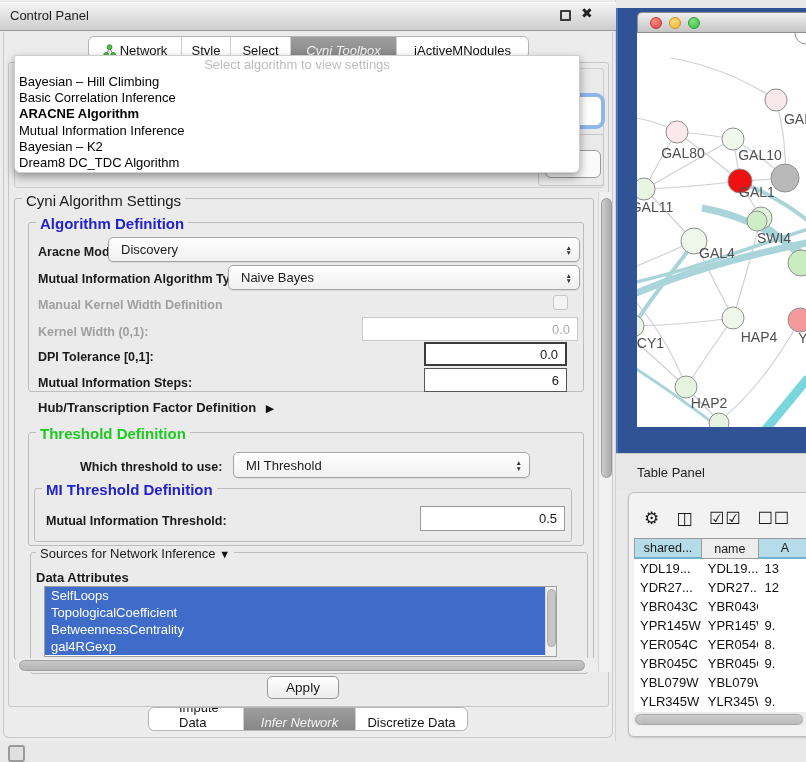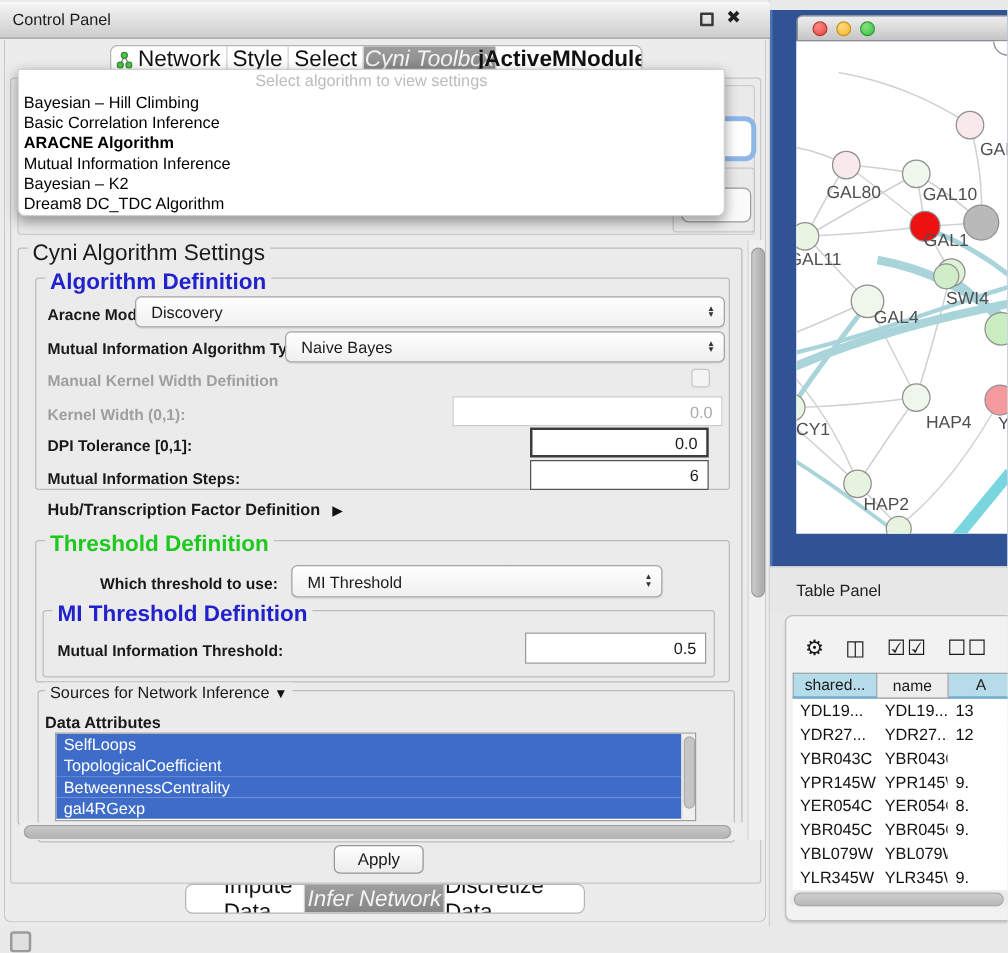--- a/index.html
+++ b/index.html
@@ -15,22 +15,22 @@
   #cp-title { left:10px; top:8px; font-size:13px; color:#1c1c1c; }
   #cp-restore { left:560px; top:10px; width:11px; height:11px; border:2px solid #3a3a3a; border-radius:1px; }
   #cp-close { left:581px; top:5px; font-size:14px; font-weight:bold; color:#222; }
 
   #cp-outer { left:3px; top:32px; width:610px; height:706px; background:#ececec;
     border:1px solid #c9c9c9; border-top:none; border-radius:0 0 6px 6px; }
 
   
   #top-tabs { left:88px; top:36px; height:23px; display:flex; background:#fff;
     border:1px solid #b5b5b5; border-radius:6px; overflow:hidden; }
-  .seg { display:flex; align-items:center; justify-content:center; gap:4px;
-    font-size:18px; color:#111; border-left:1px solid #cfcfcf; height:100%; }
+  .seg { display:flex; align-items:flex-end; justify-content:center; gap:4px;
+    font-size:13px; color:#111; border-left:1px solid #cfcfcf; height:100%; }
   .seg:first-child { border-left:none; }
   .seg.sel { background:linear-gradient(#9e9e9e,#868686); color:#f4f4f4;font-style:italic; }
 
   
   #content { left:8px; top:62px; width:601px; height:645px; background:#ebebeb;
     border:1px solid #c6c6c6; border-radius:3px; }
   #top-inner { left:14px; top:68px; width:590px; height:120px; background:#eaeaea;
     border:1px solid #cdcdcd; border-radius:3px; }
   #frag-combo1 { left:566px; top:96px; width:36px; height:30px; background:#fff;
     border:1px solid #97b7dd; border-radius:6px; box-shadow:0 0 0 3px #8db6ea; }
@@ -40,21 +40,21 @@
 
   
   #algo-popup { left:14px; top:55px; width:566px; height:118px; background:#fff;
     border:1px solid #cfcfcf; border-radius:2px 2px 6px 6px; box-shadow:0 4px 10px rgba(0,0,0,.38); z-index:50; }
   #algo-placeholder { text-align:center; color:#bcbcbc; font-size:13px; height:18px; line-height:18px; }
   .algo-item { font-size:13px; height:16.2px; line-height:16.2px; padding-left:4px; color:#000; white-space:nowrap; }
   .algo-item.sel { font-weight:bold; }
 
   
   .gbox { border:1px solid #bdbdbd; border-radius:3px; }
-  .glabel { position:absolute; background:#ebebeb; padding:0 4px; font-size:18px; white-space:nowrap; }
+  .glabel { position:absolute; background:#ebebeb; padding:0 4px; font-size:15px; white-space:nowrap; }
   .blue { color:#2222cc; font-weight:bold; }
   .green { color:#1dc91d; font-weight:bold; }
   .b { font-weight:bold; font-size:12.5px; white-space:nowrap; }
   .dis { color:#9f9f9f;text-align:right; }
 
   .combo { background:linear-gradient(#ffffff,#f0f0f0); border:1px solid #a5a5a5; border-radius:5px;
     font-size:13px; display:flex; align-items:center; padding:0 22px 0 12px; box-shadow:0 1px 1px rgba(0,0,0,.08); }
   .combo .arr { position:absolute; right:7px; top:50%; transform:translateY(-50%);
     font-size:6.5px; line-height:5.5px; color:#333; text-align:center; }
   .tfield { background:#fff; border:1px solid #8a8a8a; font-size:13px; display:flex;
@@ -142,21 +142,21 @@
     </div>
     <div class="seg" style="width: 49px;">
       <span>Style</span>
     </div>
     <div class="seg" style="width: 60px;">
       <span>Select</span>
     </div>
     <div class="seg sel" style="width: 106px;">
       <span>Cyni Toolbox</span>
     </div>
-    <div class="seg" style="width: 117px; font-weight: bold;">
+    <div class="seg" style="width: 132px;">
       <span>jActiveMNodules</span>
     </div>
   </div>
 <div class="abs" id="content"></div>
 <div class="abs" id="top-inner"></div>
 <div class="abs" id="frag-combo1"></div>
 <div class="abs" id="frag-box"></div>
 <div class="abs" id="frag-combo2"></div>
 
 <div class="abs" id="algo-popup">

